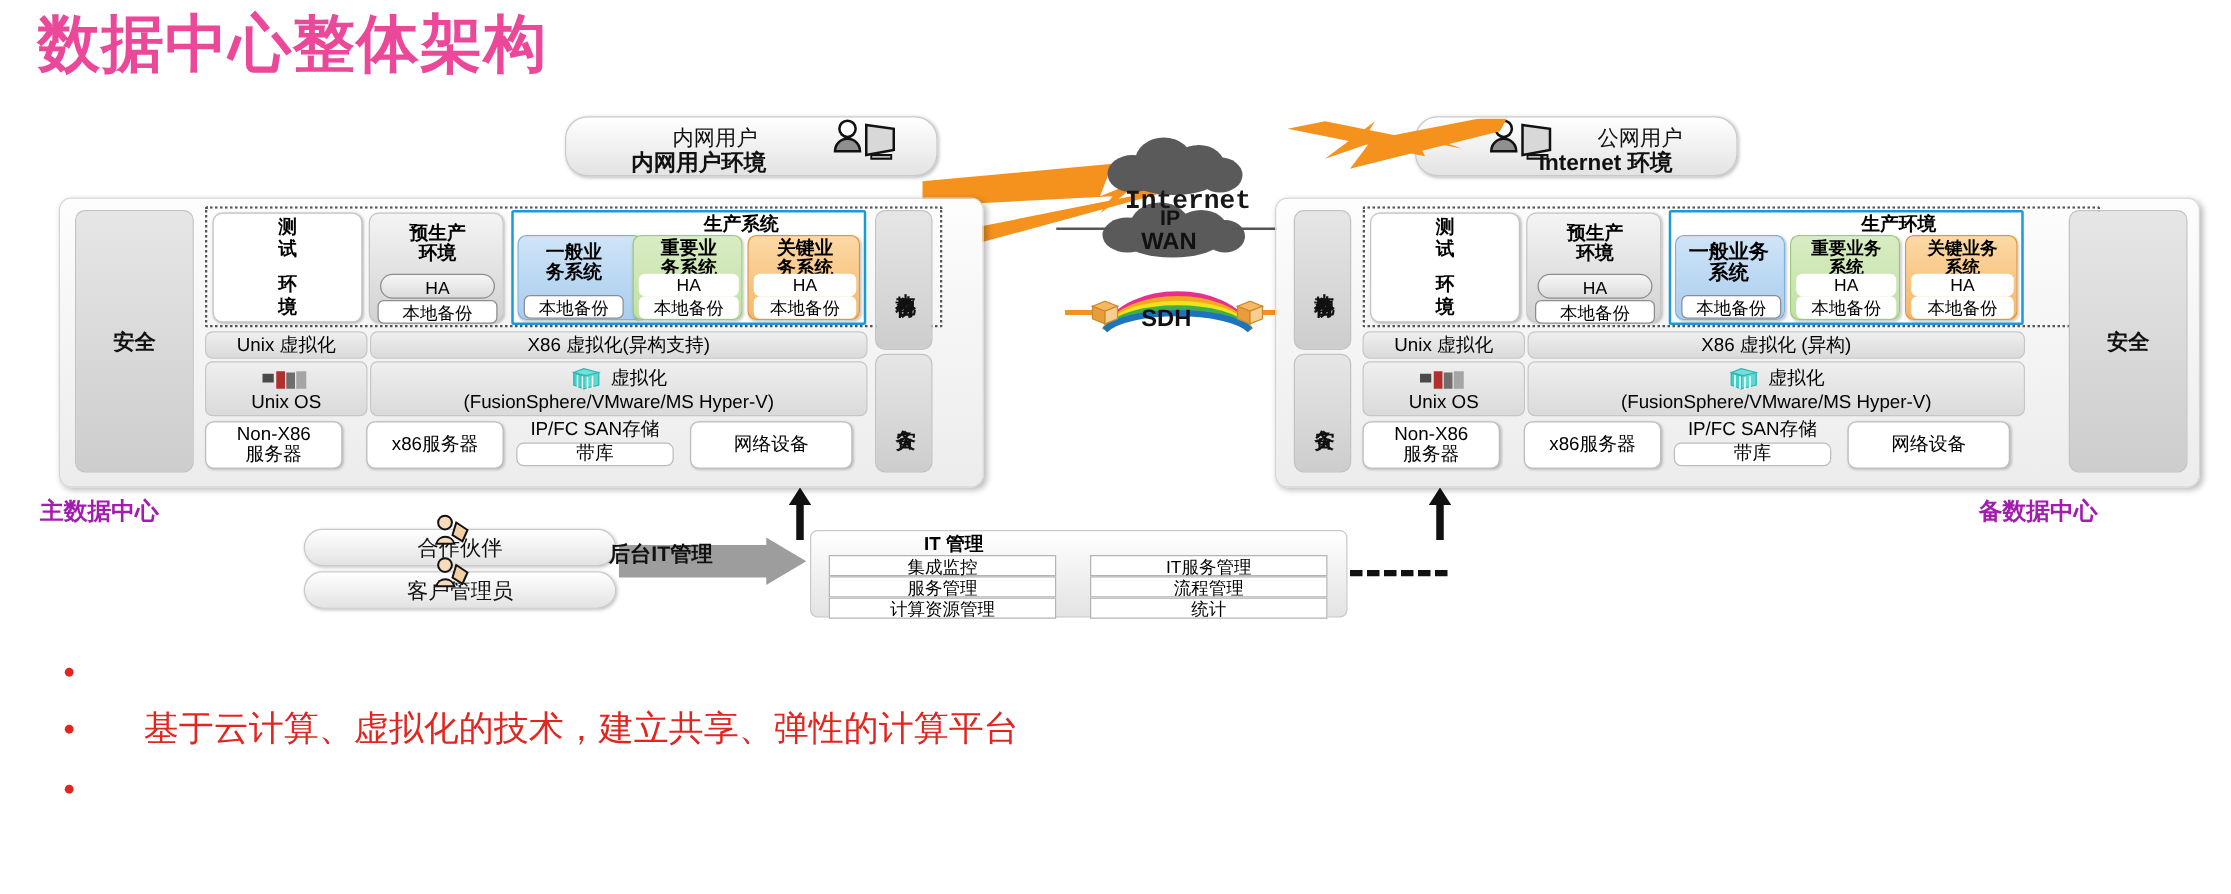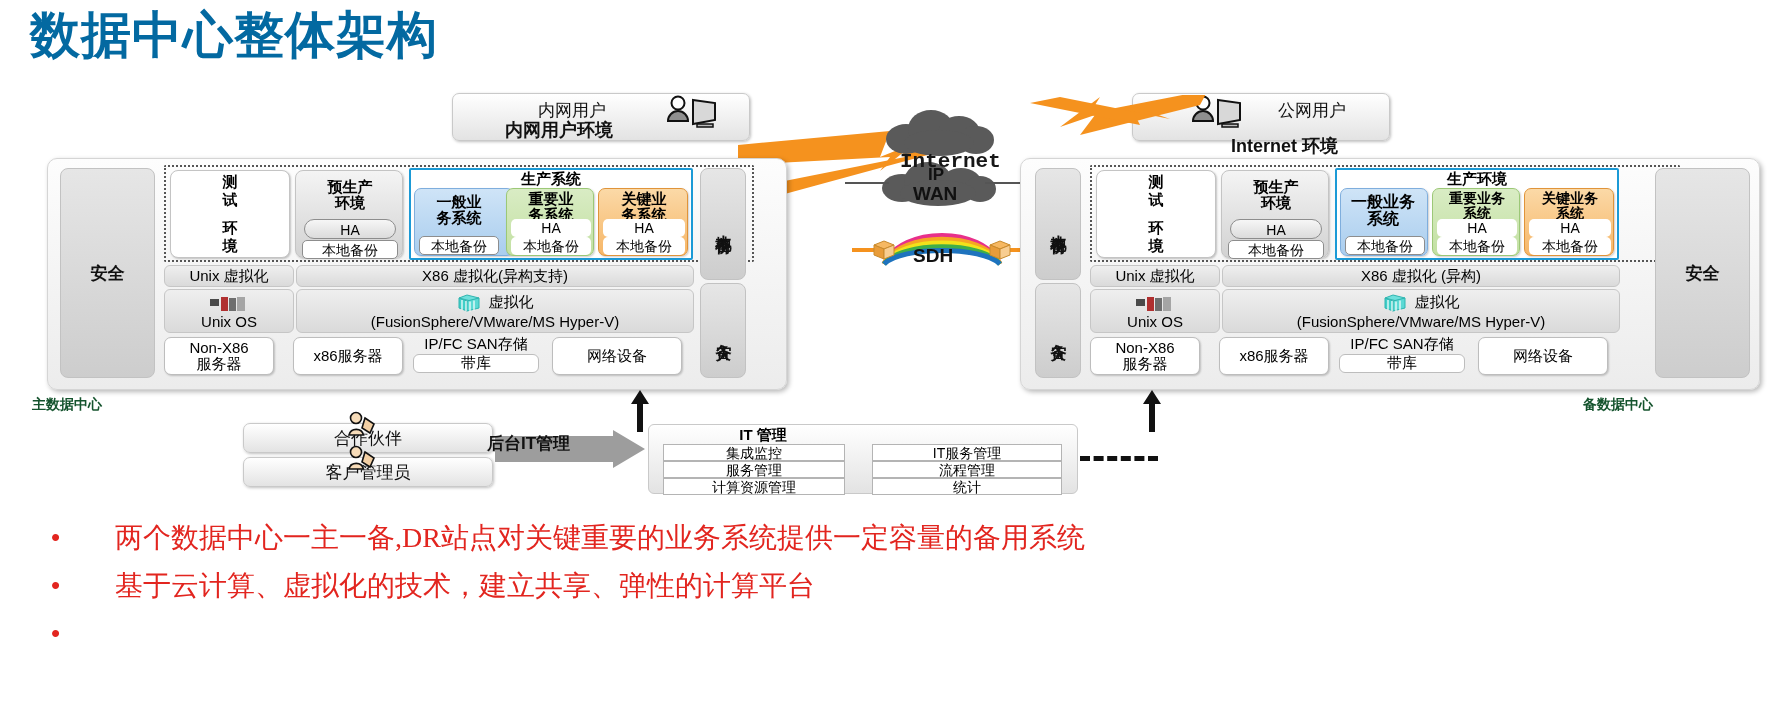--- a/index.html
+++ b/index.html
@@ -1,58 +1,58 @@
 <!DOCTYPE html>
 <html><head>
 <meta charset="utf-8">
 <style>
   html,body{margin:0;padding:0;}
   body{width:1785px;height:715px;background:#ffffff;font-family:"Liberation Sans","DejaVu Sans",sans-serif;position:relative;overflow:hidden;}
   .abs{position:absolute;box-sizing:border-box;}
 
   
-  #title{left:30px;top:2px;font-size:50px;font-weight:bold;color:#0369a1;letter-spacing:1px;white-space:nowrap;}
+  #title{left:30px;top:2px;font-size:50px;font-weight:bold;color:#ec4899;letter-spacing:1px;white-space:nowrap;}
 
   
-  .plate{border-radius:7px;background:linear-gradient(#ffffff,#e3e3e3);border:1px solid #c9c9c9;
+  .plate{border-radius:18px;background:linear-gradient(#ffffff,#e3e3e3);border:1px solid #c9c9c9;
          box-shadow:1px 1px 3px rgba(0,0,0,.25);display:flex;align-items:center;justify-content:center;text-align:center;}
   .white{background:#fff;}
   .grey{background:linear-gradient(#f4f4f4,#d2d2d2);}
   .flat{box-shadow:none;}
 
   
   .dc-shell{border-radius:10px;background:linear-gradient(#fdfdfd,#ececec);border:1px solid #d5d5d5;
             box-shadow:2px 2px 5px rgba(0,0,0,.28);}
   .sec-col{border-radius:8px;background:linear-gradient(#e6e6e6,#cdcdcd);border:1px solid #c2c2c2;
            display:flex;align-items:center;justify-content:center;font-size:17px;font-weight:bold;color:#111;}
   .dashed-box{border:2px dotted #555;border-radius:2px;background:transparent;}
 
   .env-box{border-radius:8px;border:1px solid #c4c4c4;box-shadow:1px 1px 2px rgba(0,0,0,.22);}
   .env-title{font-size:15px;font-weight:bold;color:#000;line-height:1.05;text-align:center;}
   .pill{border-radius:5px;border:1px solid #8d8d8d;background:#fff;font-size:14px;text-align:center;color:#000;}
   .pill.grad{background:linear-gradient(#f6f6f6,#dcdcdc);}
 
   .prod-wrap{border:2px solid #1b9ad6;background:#ffffff;border-radius:2px;}
-  .prod-head{font-size:15px;font-weight:bold;text-align:center;color:#000;}
+  .prod-head{font-size:15px;font-weight:bold;text-align:center;color:#000;margin-left:42px;}
   .sysbox{border-radius:7px;border:1px solid #9c9c9c;box-shadow:1px 1px 2px rgba(0,0,0,.2);}
   .blue{background:linear-gradient(#cfe4f7,#a9cdee);border-color:#7faedd;}
   .green{background:linear-gradient(#d9ecc4,#c2e0a2);border-color:#9cc877;}
   .orange{background:linear-gradient(#fbd9a7,#f6b667);border-color:#e0943a;}
 
   .virt-bar{border-radius:6px;background:linear-gradient(#efefef,#dadada);border:1px solid #c6c6c6;
             display:flex;align-items:center;justify-content:center;font-size:15px;color:#000;}
   .hw{border-radius:7px;background:#fff;border:1px solid #bdbdbd;box-shadow:1px 1px 2px rgba(0,0,0,.2);
       display:flex;align-items:center;justify-content:center;text-align:center;font-size:15px;line-height:1.1;color:#000;}
 
   .vert-label{writing-mode:vertical-rl;text-orientation:upright;font-size:16px;font-weight:bold;color:#111;letter-spacing:1px;}
 
   .cloud{position:absolute;background:#5a5a5a;border-radius:50%;}
   .cloud-text{position:absolute;color:#111;font-weight:bold;z-index:5;white-space:nowrap;}
 
-  .dc-caption{font-size:14px;font-weight:bold;color:#14532d;}
+  .dc-caption{font-size:19px;font-weight:bold;color:#a21caf;}
 
   .itm-head{font-size:15px;font-weight:bold;text-align:center;}
   .itm-row{background:#fff;border:1px solid #b4b4b4;font-size:14px;text-align:center;color:#000;}
 
   .bullets{position:absolute;left:0;top:520px;width:1785px;}
   .bl{display:flex;align-items:flex-start;margin-bottom:12px;}
   .bl .dot{width:60px;text-align:right;color:#e2251f;font-size:26px;line-height:34px;padding-right:0;}
   .bl .txt{margin-left:55px;color:#e2251f;font-size:28px;line-height:36px;font-family:"Liberation Serif","DejaVu Serif",serif;white-space:nowrap;}
 </style>
 </head>
@@ -72,21 +72,21 @@
 </div>
 
 <div class="abs plate" style="left:1132px;top:93px;width:258px;height:48px;">
   <svg class="abs" style="left:55px;top:1px;" width="62" height="34" viewBox="0 0 62 34">
     <circle cx="15" cy="8" r="6.5" fill="#fff" stroke="#111" stroke-width="2"></circle>
     <path d="M5 26 a10 10 0 0 1 20 0 z" fill="#8f8f8f" stroke="#111" stroke-width="2"></path>
     <path d="M30 5 l22 3 v17 l-22 4 z" fill="#d8d8d8" stroke="#111" stroke-width="2"></path>
     <path d="M34 29 h16 v3 h-16 z" fill="#bdbdbd" stroke="#111" stroke-width="1.5"></path>
   </svg>
   <div class="abs" style="left:145px;top:5px;font-size:17px;color:#111;">公网用户</div>
-  <div class="abs" style="left:98px;top:24px;font-size:18px;font-weight:bold;color:#111;margin-top:16px;">Internet 环境</div>
+  <div class="abs" style="left:98px;top:24px;font-size:18px;font-weight:bold;color:#111;">Internet 环境</div>
 </div>
 
 <svg class="abs" style="left:730px;top:95px;" width="480" height="110" viewBox="0 0 480 110">
   <polygon points="8,50 160,36 150,62 185,48 150,76 160,62 8,70" fill="#f5921e"></polygon>
   <polygon points="20,92 170,78 160,66 200,55 300,22 250,48 295,38 175,92" fill="#f5921e" opacity="0"></polygon>
   <polygon points="10,95 175,62 168,50 205,58 40,103" fill="#f5921e"></polygon>
   <polygon points="470,10 350,40 365,20 330,32 370,2 360,18 478,-5" fill="#f5921e"></polygon>
   <polygon points="300,8 410,30 400,10 440,24 330,2" fill="#f5921e"></polygon>
 </svg>
 
@@ -383,21 +383,20 @@
   <polygon points="10,0 19,14 13,14 13,42 7,42 7,14 1,14" fill="#111"></polygon>
 </svg>
 <svg class="abs" style="left:1142px;top:390px;" width="20" height="42" viewBox="0 0 20 42">
   <polygon points="10,0 19,14 13,14 13,42 7,42 7,14 1,14" fill="#111"></polygon>
 </svg>
 <div class="abs" style="left:1080px;top:456px;width:78px;height:0;border-top:5px dashed #111;"></div>
 
 <div class="bullets">
   <div class="bl">
     <div class="dot">•</div>
-    <div class="txt">两个数据中心一主一备,DR站点对关键重要的业务系统提供一定容量的备用系统</div>
   </div>
   <div class="bl">
     <div class="dot">•</div>
     <div class="txt">基于云计算、虚拟化的技术，建立共享、弹性的计算平台</div>
   </div>
   <div class="bl">
     <div class="dot">•</div>
   </div>
 </div>
 

